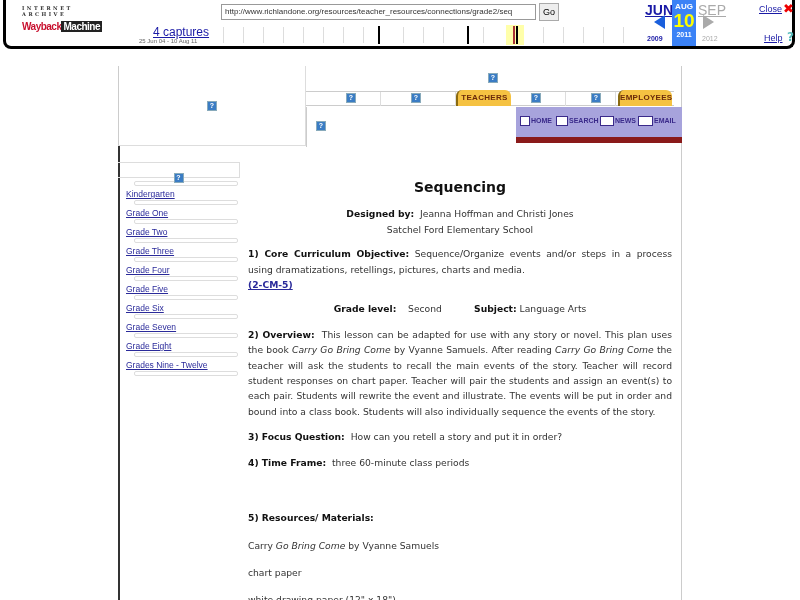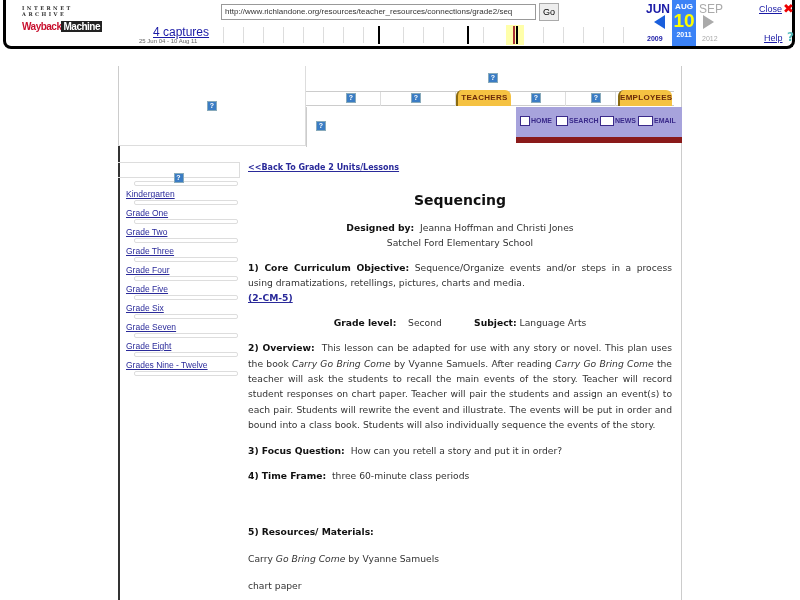--- a/index.html
+++ b/index.html
@@ -13,21 +13,21 @@
   .wb-logo .wm .w1 { color: #c8102e; }
   .wb-logo .wm .w2 { color: #fff; background: #222; padding: 0 2px; }
   .wb-url { position: absolute; left: 215px; top: 4px; width: 315px; height: 16px; border: 1px solid #999; font-size: 8px; font-family: "Liberation Sans", sans-serif; padding: 2px 3px; color: #333; white-space: nowrap; overflow: hidden; background: #fff; }
   .wb-go { position: absolute; left: 533px; top: 3px; width: 20px; height: 18px; border: 1px solid #aaa; background: #eee; font-size: 9px; font-family: "Liberation Sans", sans-serif; text-align: center; line-height: 16px; color: #000; }
   .wb-captures { position: absolute; left: 147px; top: 25px; font-size: 12px; color: #1a1aa6; text-decoration: underline; font-family: "Liberation Sans", sans-serif; }
   .wb-range { position: absolute; left: 133px; top: 38px; font-size: 6px; color: #666; font-family: "Liberation Sans", sans-serif; }
   .wb-timeline { position: absolute; left: 209px; top: 25px; width: 420px; height: 20px; }
   .tl-tick { position: absolute; top: 2px; width: 1px; height: 16px; background: #ddd; }
   .tl-cap { position: absolute; top: 1px; width: 2px; height: 18px; background: #000; }
   .tl-hl { position: absolute; top: 0; width: 18px; height: 20px; background: #ffffaa; }
-  .wb-month { position: absolute; top: 2px; font-size: 12px; font-weight: bold; font-family: "Liberation Sans", sans-serif; text-align: center; width: 26px; }
+  .wb-month { position: absolute; top: 2px; font-size: 14px; font-weight: bold; font-family: "Liberation Sans", sans-serif; text-align: left; width: 26px; text-decoration: underline; }
   .wb-jun { left: 639px; color: #1a1aa6; }
   .wb-sep { left: 692px; color: #aaa; font-weight: normal; }
   .wb-cur { position: absolute; left: 666px; top: 0; width: 24px; height: 46px; background: #3b82f6; color: #ffff00; text-align: center; font-family: "Liberation Sans", sans-serif; }
   .wb-cur .m { font-size: 8px; font-weight: bold; color: #fff; margin-top: 2px; }
   .wb-cur .d { font-size: 19px; font-weight: bold; line-height: 20px; }
   .wb-cur .y { font-size: 7px; font-weight: bold; color: #fff; }
   .wb-prev { position: absolute; left: 648px; top: 15px; width: 0; height: 0; border-top: 7px solid transparent; border-bottom: 7px solid transparent; border-right: 11px solid #1a5fdc; }
   .wb-next { position: absolute; left: 697px; top: 15px; width: 0; height: 0; border-top: 7px solid transparent; border-bottom: 7px solid transparent; border-left: 11px solid #aaa; }
   .wb-y1 { position: absolute; left: 641px; top: 35px; font-size: 7px; color: #1a1aa6; font-weight: bold; font-family: "Liberation Sans", sans-serif; }
   .wb-y3 { position: absolute; left: 696px; top: 35px; font-size: 7px; color: #aaa; font-family: "Liberation Sans", sans-serif; }
@@ -199,21 +199,20 @@
         <a>Grade Eight</a>
       </div>
     <div class="side-sep"></div>
     <div class="side-item">
         <a>Grades Nine - Twelve</a>
       </div>
     <div class="side-sep"></div>
   </div>
 
   <div class="content">
-    <a class="back-link">&lt;&lt;Back To Grade 2 Units/Lessons</a>
     <div class="title">Sequencing</div>
     <div class="designed">
       <span class="b">Designed by:</span>&nbsp;
       <span>Jeanna Hoffman and Christi Jones</span><br>
       <span>Satchel Ford Elementary School</span>
     </div>
     <div class="p" style="margin-top:9px">
       <span class="b">1) Core Curriculum Objective:</span>
       <span>Sequence/Organize events and/or steps in a process using dramatizations, retellings, pictures, charts and media.</span><br>
       <a class="code-link">(2-CM-5)</a>

